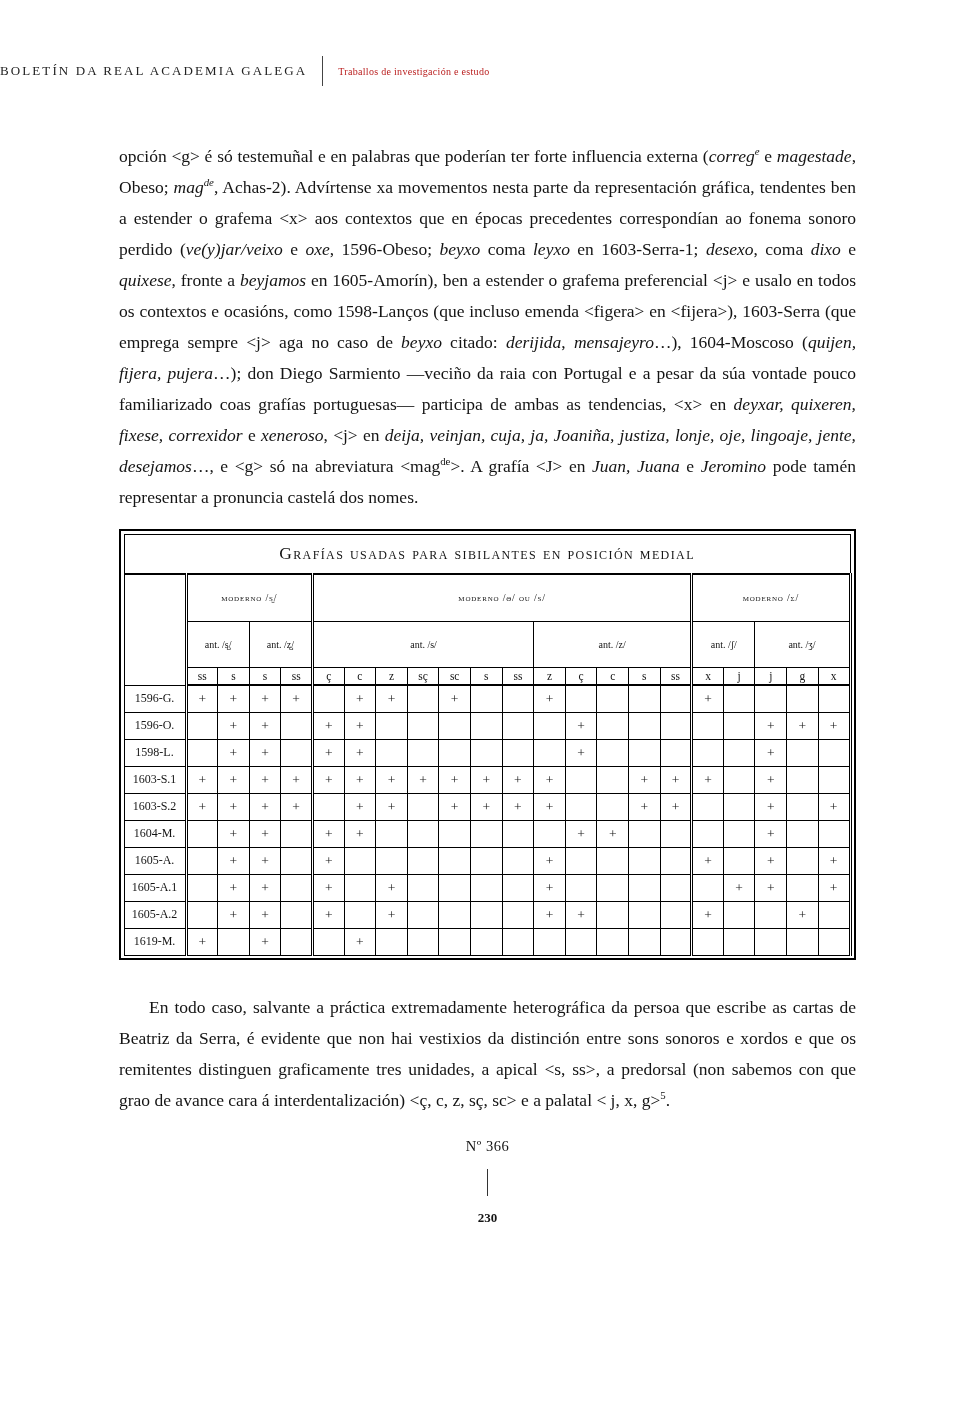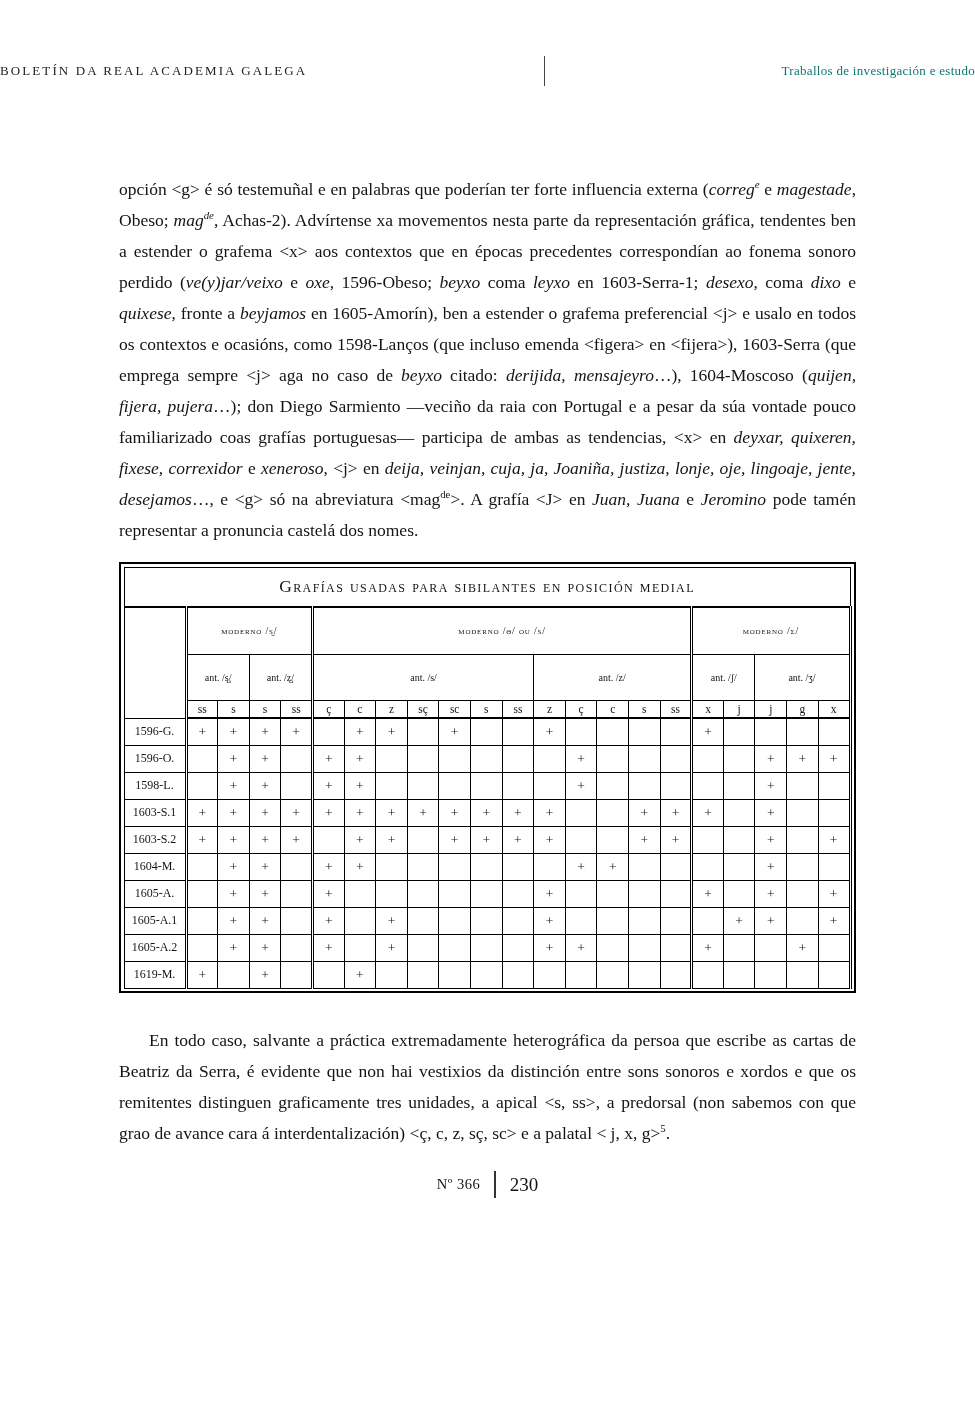--- a/index.html
+++ b/index.html
@@ -10,36 +10,36 @@
     height: 1417px;
     margin: 0 auto;
     background: #ffffff;
     font-family: "Liberation Serif", "DejaVu Serif", serif;
     color: #141414;
     overflow: hidden;
   }
   .header {
     padding-top: 56px;
     display: flex;
-    justify-content: space-between;
+    justify-content: flex-start;
     align-items: center;
     gap: 15px;
   }
   .journal { font-size: 13px; letter-spacing: 2.1px; color: #222; }
   .header-divider { width: 1px; height: 30px; background: #444; }
-  .section { font-size: 13px; letter-spacing: 0.3px; color: #0f766e; }
+  .section { font-size: 10px; letter-spacing: 0.3px; color: #b91c1c; }
 
   .content { width: 737px; margin: 0 auto; }
   .para {
     font-size: 17.5px;
     line-height: 31px;
     text-align: justify;
     margin: 0;
   }
-  .para1 { margin-top: 88px; }
+  .para1 { margin-top: 55px; }
   .para-indent { text-indent: 30px; }
   .para2 { margin-top: 32px; }
   .para sup { font-size: 62%; line-height: 0; }
 
   .table-wrap {
     margin-top: 16px;
     border: 2px solid #000;
     padding: 2.5px;
   }
   table.sib {
@@ -83,24 +83,25 @@
   }
   .t-cell { font-size: 13.5px; height: 27px; }
   .ge { border-right: 3px double #000 !important; }
 
   .footer {
     display: flex;
     justify-content: center;
     align-items: center;
     gap: 14px;
     margin-top: 22px;
+    flex-direction: column;
   }
   .issue { font-size: 14.5px; letter-spacing: 0.5px; }
   .footer-divider { width: 1.5px; height: 27px; background: #333; }
-  .page-num { font-size: 19px; font-weight: normal; text-align: center; }
+  .page-num { font-size: 13px; font-weight: bold; text-align: center; }
 </style>
 </head>
 <body>
 
 <div class="page">
 
   <div class="header">
     <span class="journal">BOLETÍN DA REAL ACADEMIA GALEGA</span>
     <span class="header-divider"></span>
     <span class="section">Traballos de investigación e estudo</span>

